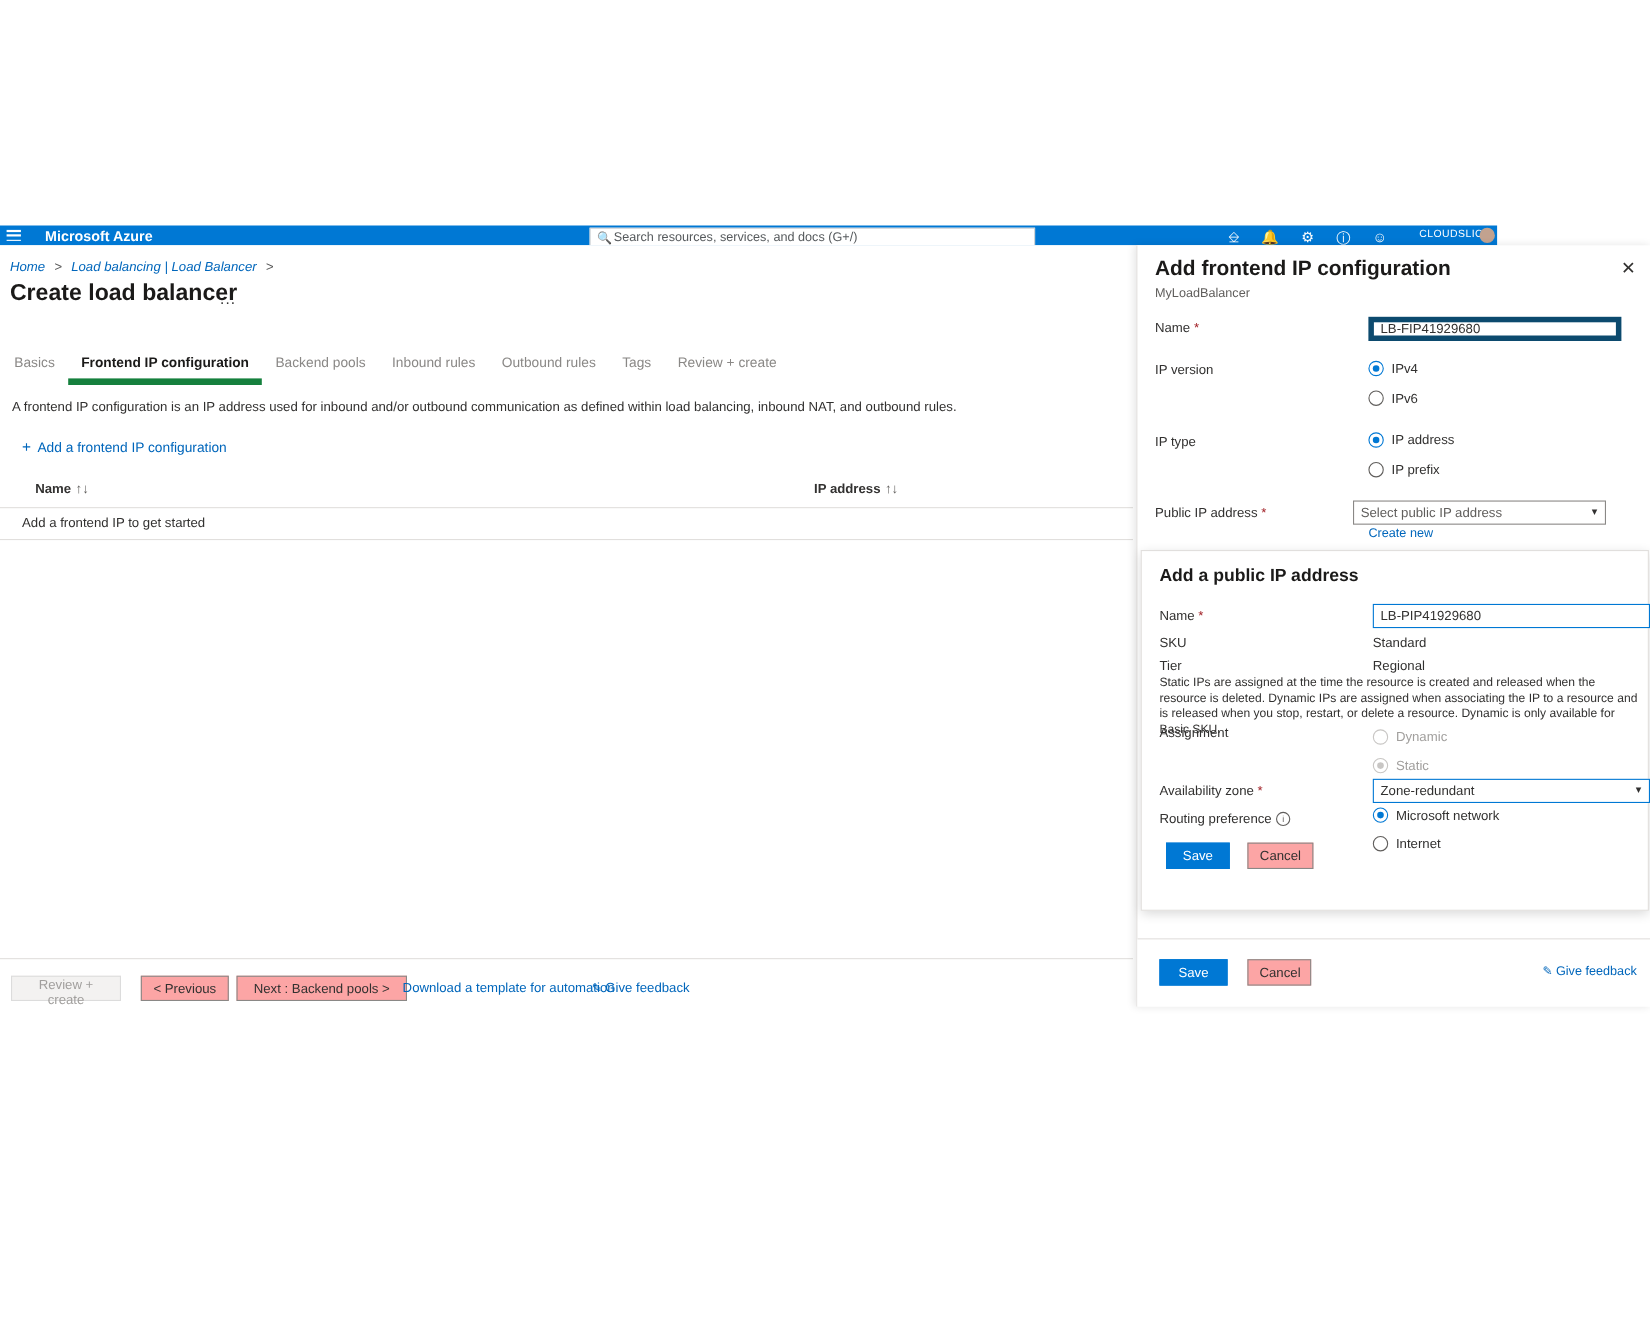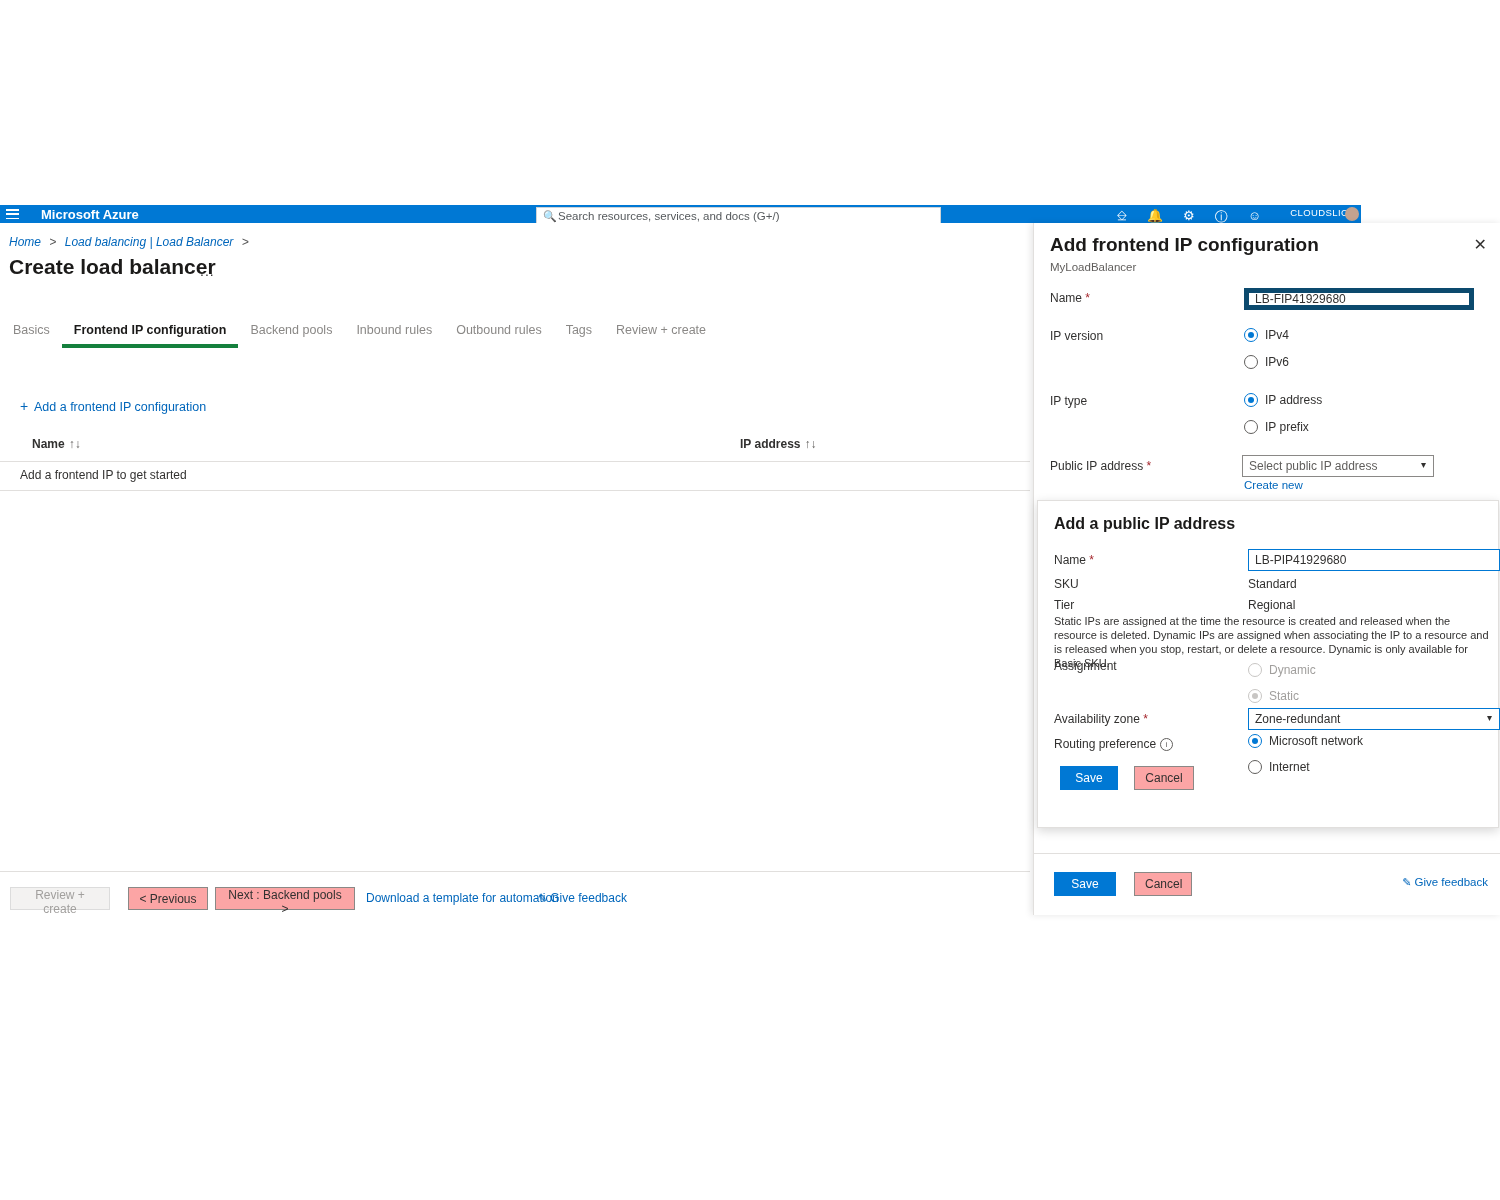--- a/index.html
+++ b/index.html
@@ -154,21 +154,21 @@
   .tab {
     padding: 4px 12px 7px 12px;
     color: #8a8886;
     white-space: nowrap;
     cursor: pointer;
   }
   .tab:first-child { padding-left: 4px; text-align: center; }
   .tab.active {
     color: #1b1a19;
     font-weight: 600;
-    border-bottom: 4px solid #15803d;
+    border-bottom: 6px solid #15803d;
   }
   .desc {
     position: absolute;
     left: 11px;
     top: 140px;
     font-size: 12px;
     color: #323130;
     white-space: nowrap;
   }
   .add-link {
@@ -247,21 +247,21 @@
     background: #f3f2f1;
     cursor: default;
   }
   .btn.primary {
     background: #0078d4;
     border-color: #0078d4;
     color: #ffffff;
   }
   .bb-review { position: absolute; left: 10px; top: 15px; width: 100px; }
   .bb-prev { position: absolute; left: 128px; top: 15px; width: 80px; }
-  .bb-next { position: absolute; left: 215px; top: 15px; width: 140px; }
+  .bb-next { position: absolute; left: 215px; top: 15px; width: 155px; }
   .bb-dl {
     position: absolute; left: 366px; top: 19px;
     font-size: 12px; color: #0066bb; cursor: pointer; white-space: nowrap;
   }
   .bb-fb {
     position: absolute; left: 538px; top: 19px;
     font-size: 12px; color: #0066bb; cursor: pointer; white-space: nowrap;
   }
 
   
@@ -494,20 +494,21 @@
     <div class="tabs">
       <div class="tab">Basics</div>
       <div class="tab active">Frontend IP configuration</div>
       <div class="tab">Backend pools</div>
       <div class="tab">Inbound rules</div>
       <div class="tab">Outbound rules</div>
       <div class="tab">Tags</div>
       <div class="tab">Review + create</div>
     </div>
 
+    <div class="desc">A frontend IP configuration is an IP address used for inbound and/or outbound communication as defined within load balancing, inbound NAT, and outbound rules.</div>
 
     <div class="add-link">
       <span class="plus">+</span><span>Add a frontend IP configuration</span>
     </div>
 
     <div class="tbl-head">
       <div class="th" style="left:20px;margin-left:12px;">
         <span>Name</span><span class="sorter">↑↓</span>
       </div>
       <div class="th" style="left:740px;">
@@ -556,21 +557,21 @@
       <span>IP address</span>
     </div>
     <div class="radio-row" style="left:210px; top:197px;">
       <span class="radio"></span>
       <span>IP prefix</span>
     </div>
 
     <div class="f-label" style="left:16px; top:236px;">
       <span>Public IP address</span> <span class="req">*</span>
     </div>
-    <div class="dd" style="left:208px; top:232px; width:192px;">
+    <div class="dd" style="left:196px; top:232px; width:230px;">
       <span class="val placeholder">Select public IP address</span>
       <span class="chev">▾</span>
     </div>
     <div class="link" style="left:210px; top:256px;">Create new</div>
 
     <div class="blade-footer">
       <button class="btn primary bf-save">Save</button>
       <button class="btn bf-cancel">Cancel</button>
       <div class="bf-fb">
         <span class="fb-icon">✎</span><span>Give feedback</span>

